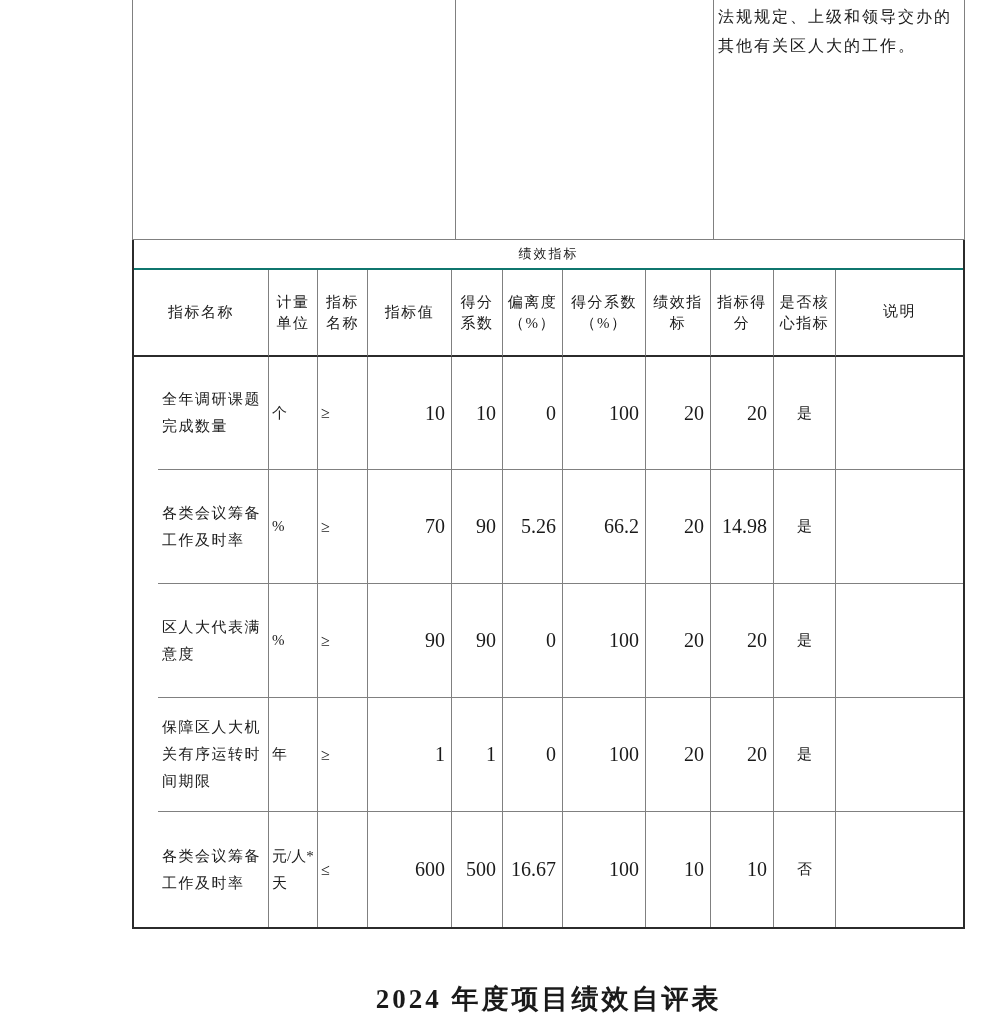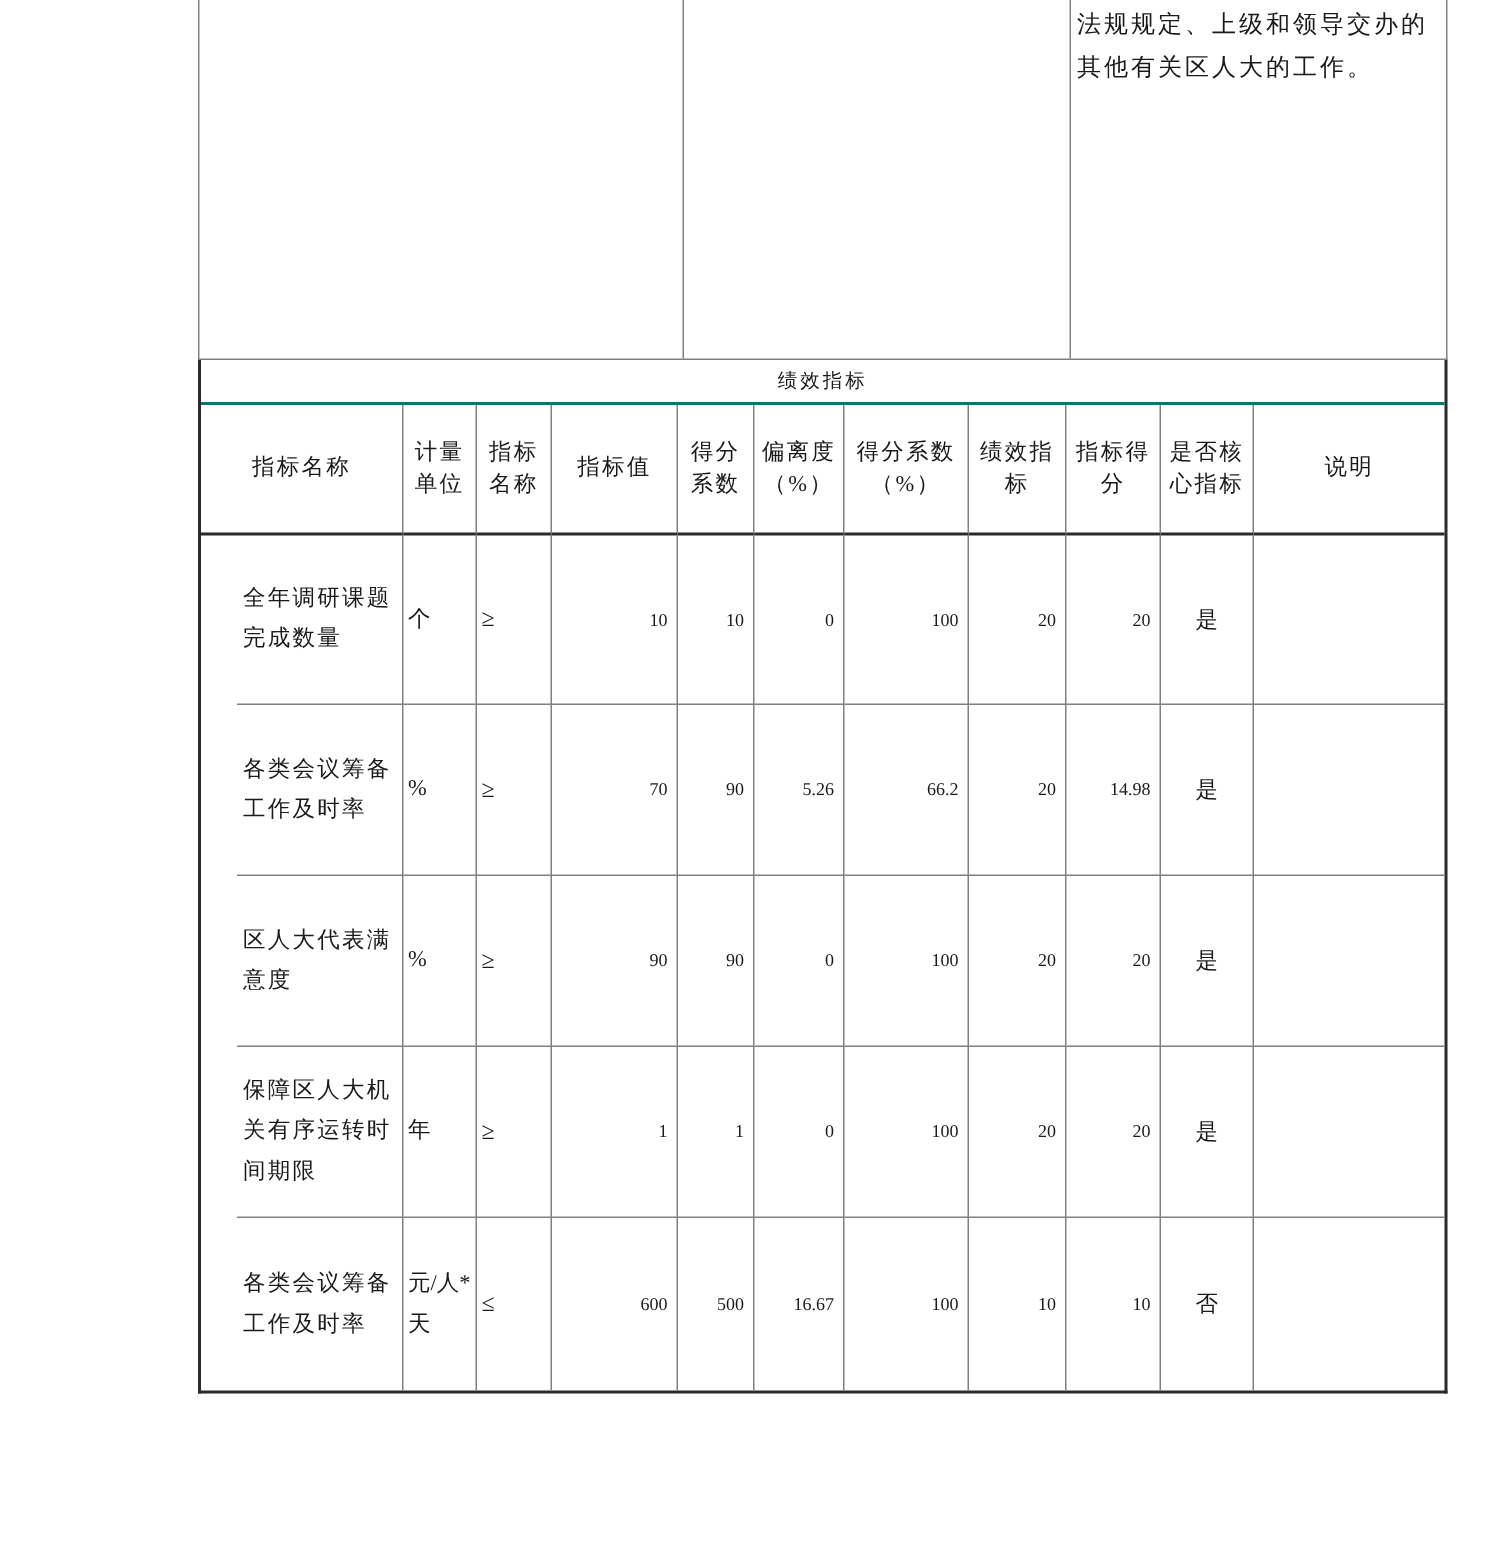--- a/index.html
+++ b/index.html
@@ -95,21 +95,21 @@
     padding: 0 2px 0 3px;
     word-break: break-all;
   }
   .nature {
     justify-content: flex-start;
     font-size: 16px;
     padding-left: 3px;
   }
   .num {
     justify-content: flex-end;
-    font-size: 12px;
+    font-size: 20px;
     padding-right: 6px;
   }
   .core {
     justify-content: center;
     font-size: 15px;
   }
   .note { justify-content: flex-start; padding: 0 3px; font-size: 15px; }
 
   
   .page-title {
@@ -217,14 +217,15 @@
       <div class="cell num bottom">16.67</div>
       <div class="cell num bottom">100</div>
       <div class="cell num bottom">10</div>
       <div class="cell num bottom">10</div>
       <div class="cell core bottom">否</div>
       <div class="cell note lastcol bottom"></div>
     </div>
 
   </div>
 
+  <div class="page-title">2024 年度项目绩效自评表</div>
 
 </div>
 
 </body></html>

